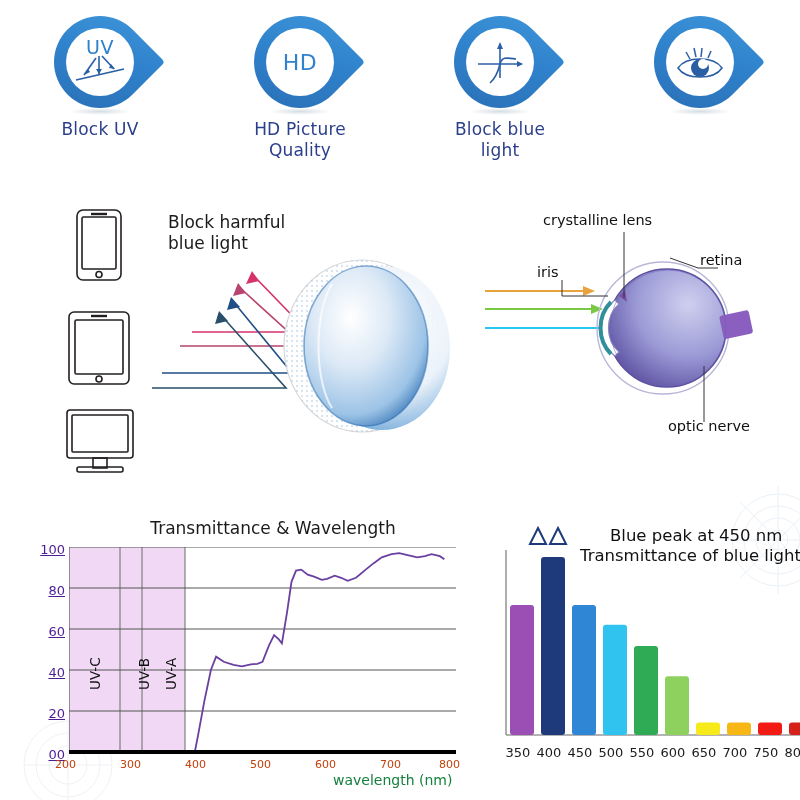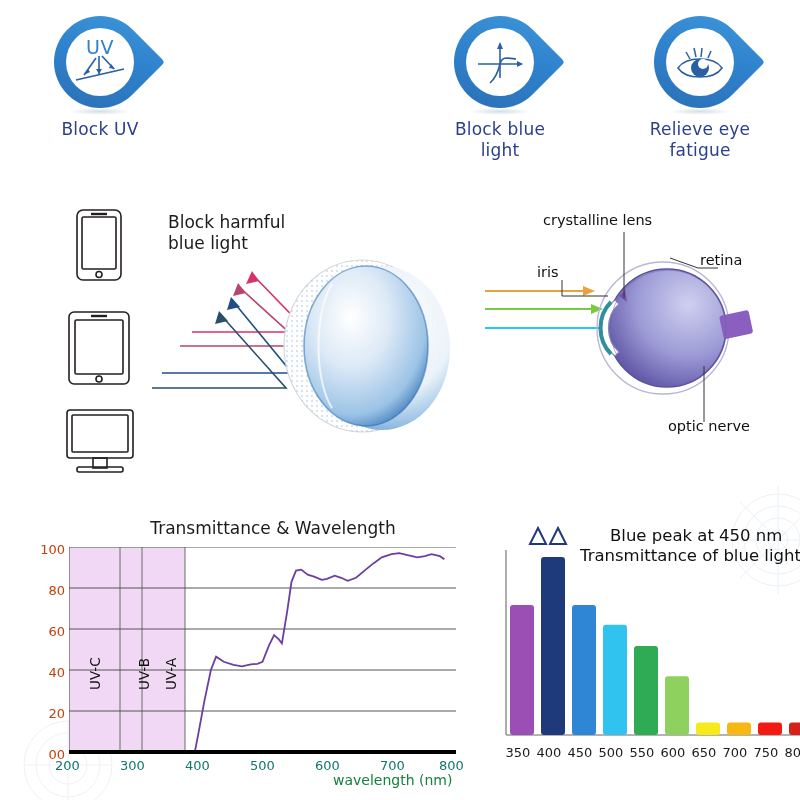--- a/index.html
+++ b/index.html
@@ -44,22 +44,22 @@
     font-size:17px;line-height:21px;color:#1b1b1b;
   }
   .eyelabel{position:absolute;font-size:14.5px;color:#111;white-space:nowrap;}
 
   
   #charts{position:absolute;left:0;top:500px;width:800px;height:300px;margin-left:33px;}
   .chart-title{
     position:absolute;left:100px;top:18px;width:280px;text-align:center;
     font-size:17px;color:#1b1b1b;
   }
-  .axis-lbl{position:absolute;font-size:13px;color:#0f766e;}
-  .ytick{position:absolute;font-size:13px;color:#c2410c;text-align:right;width:28px;}
+  .axis-lbl{position:absolute;font-size:11px;color:#c2410c;}
+  .ytick{position:absolute;font-size:13px;color:#4c1d95;text-align:right;width:28px;text-decoration:underline;}
   .uvlabel{
     position:absolute;font-size:13.5px;color:#111;
     transform:rotate(-90deg);transform-origin:left top;white-space:nowrap;
   }
   .xaxis-name{
     position:absolute;left:300px;top:272px;font-size:14px;color:#15803d;
   }
   .bar-xlab{position:absolute;font-size:13px;color:#1b1b1b;text-align:center;}
   .peak-note{
     position:absolute;left:122px;top:26px;font-size:16.5px;line-height:20px;
@@ -91,20 +91,32 @@
           <polygon points="18,47 24,44 22,41" fill="#2a5fa5"></polygon>
           <polygon points="49,41 43,40 45,36" fill="#2a5fa5"></polygon>
           <polygon points="33,46 30,41 36,41" fill="#2a5fa5"></polygon>
         </svg>
       </div>
       <div class="drop-shadow"></div>
     </div>
     <div class="feat-label">Block UV</div>
   </div>
 
+  <div class="feature" style="left:200px;">
+    <div class="drop-wrap">
+      <div class="drop"></div>
+      <div class="drop-hole"></div>
+      <div class="drop-inner">
+        <div class="ic-text" style="top:22px;font-size:22px;">HD</div>
+      </div>
+      <div class="drop-shadow"></div>
+    </div>
+    <div class="feat-label" style="white-space:pre-line;">HD Picture
+Quality</div>
+  </div>
 
   <div class="feature" style="left:400px;">
     <div class="drop-wrap">
       <div class="drop"></div>
       <div class="drop-hole"></div>
       <div class="drop-inner">
         <svg width="68" height="68" viewBox="0 0 68 68" style="position:absolute;left:0;top:0;">
           <g stroke="#2a5fa5" stroke-width="1.6" fill="none">
             <line x1="34" y1="50" x2="34" y2="16"></line>
             <line x1="12" y1="36" x2="56" y2="36"></line>
@@ -132,22 +144,20 @@
             <line x1="28" y1="20" x2="30" y2="29"></line>
             <line x1="36" y1="20" x2="35" y2="29"></line>
             <line x1="45" y1="23" x2="42" y2="30"></line>
           </g>
           <circle cx="34" cy="40" r="9" fill="#2a5fa5"></circle>
           <circle cx="37" cy="36" r="5" fill="#ffffff"></circle>
         </svg>
       </div>
       <div class="drop-shadow"></div>
     </div>
-    <div class="feat-label" style="white-space:pre-line;">Relieve eye
-fatigue</div>
   </div>
 </div>
 
 <div id="middle">
 
   <svg width="120" height="280" viewBox="0 0 120 280" style="position:absolute;left:55px;top:8px;">
     <g fill="none" stroke="#231f20" stroke-width="1.6">
       <rect x="22" y="6" width="44" height="70" rx="6"></rect>
       <rect x="27" y="13" width="34" height="52" rx="1.5"></rect>
       <line x1="36" y1="10" x2="52" y2="10" stroke-width="2.4"></line>

